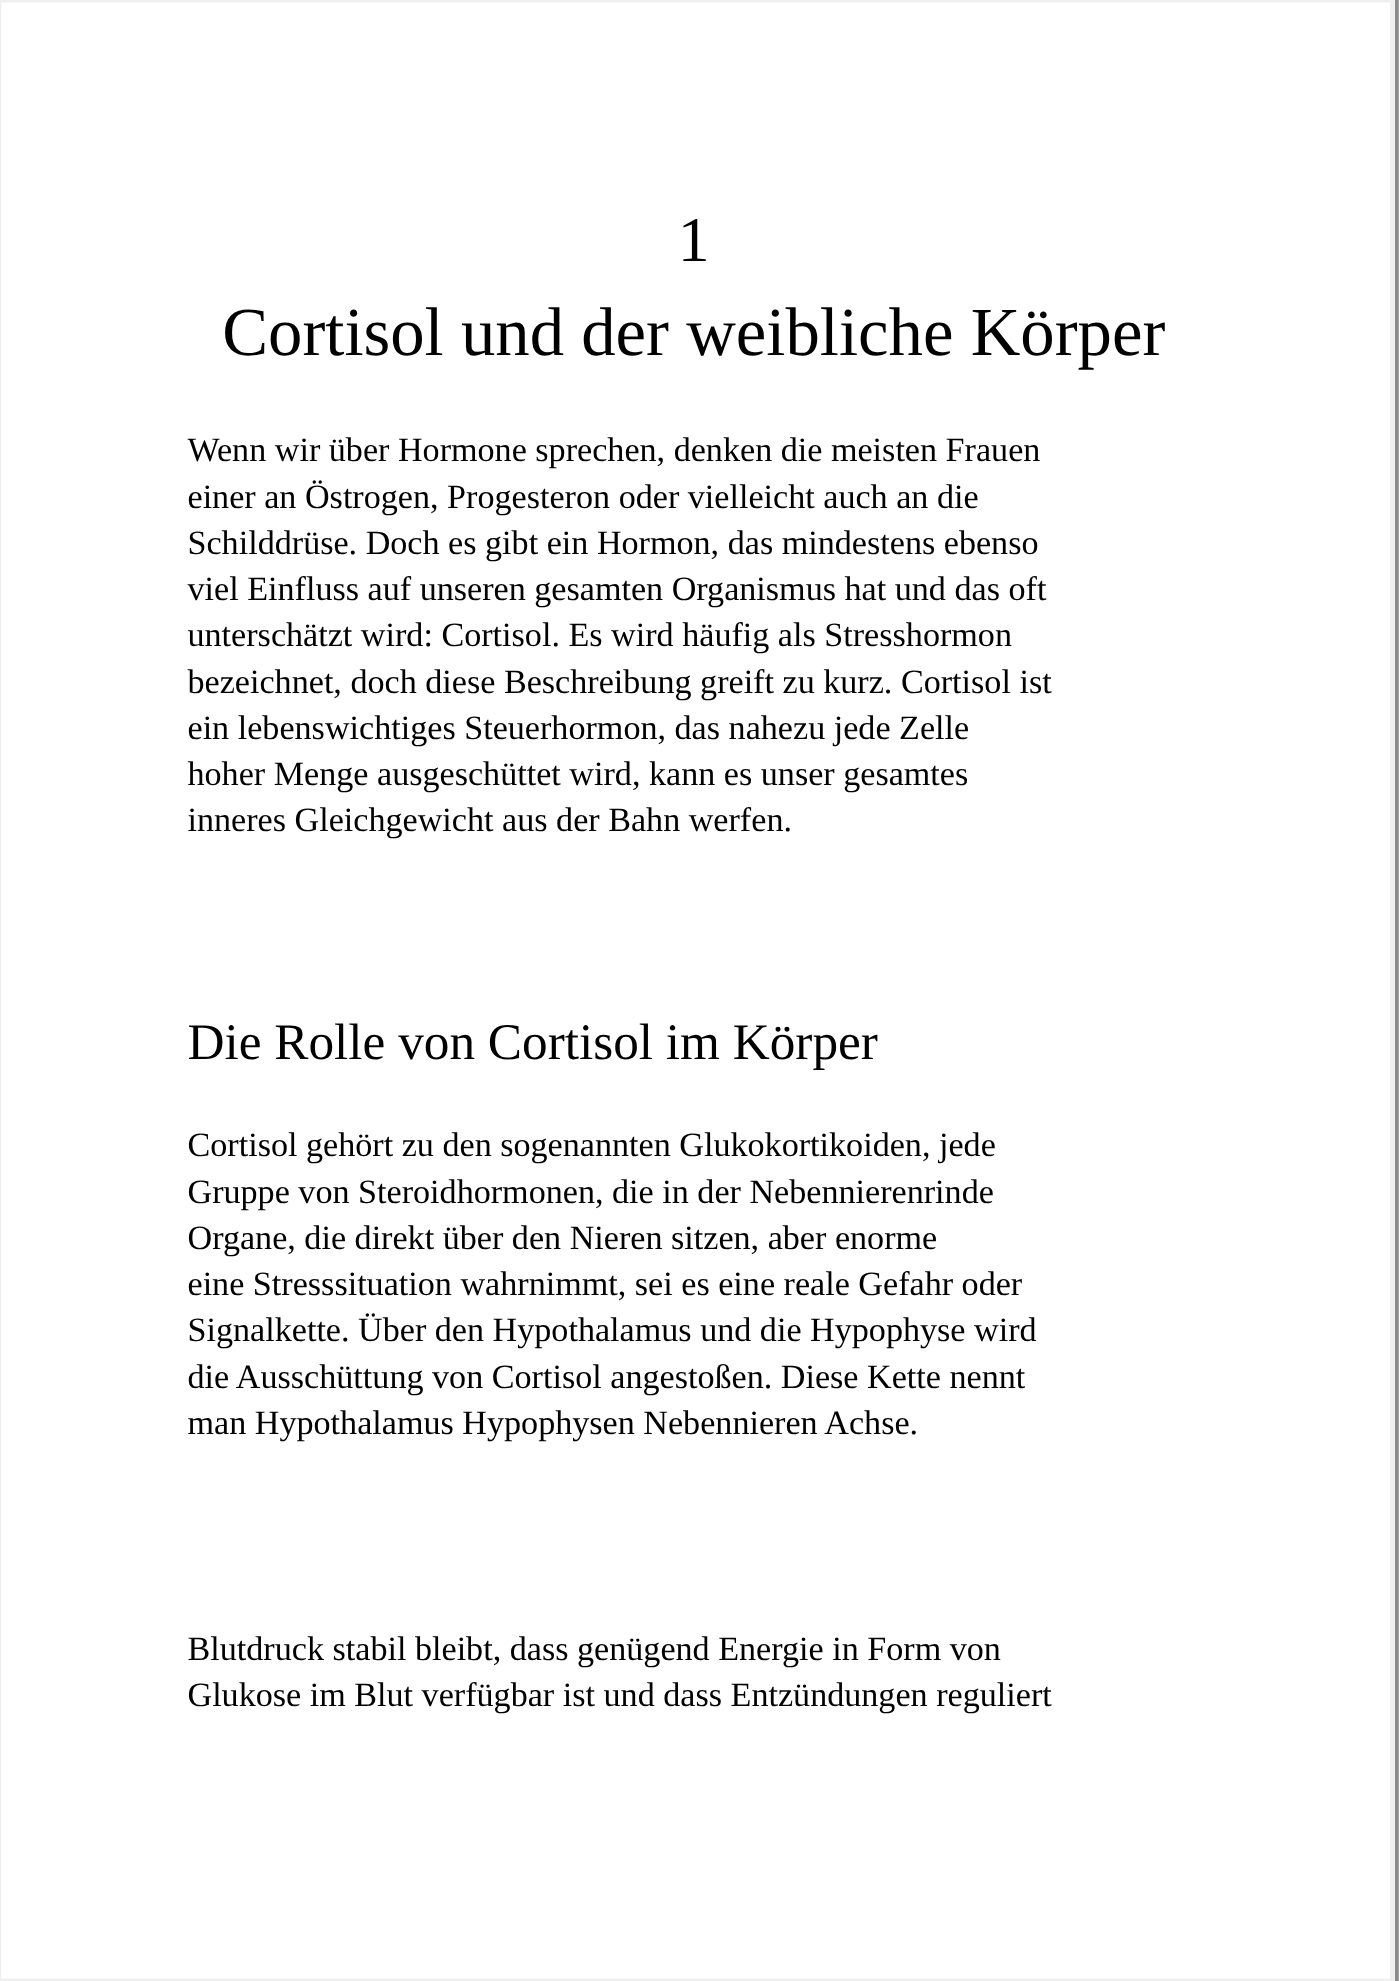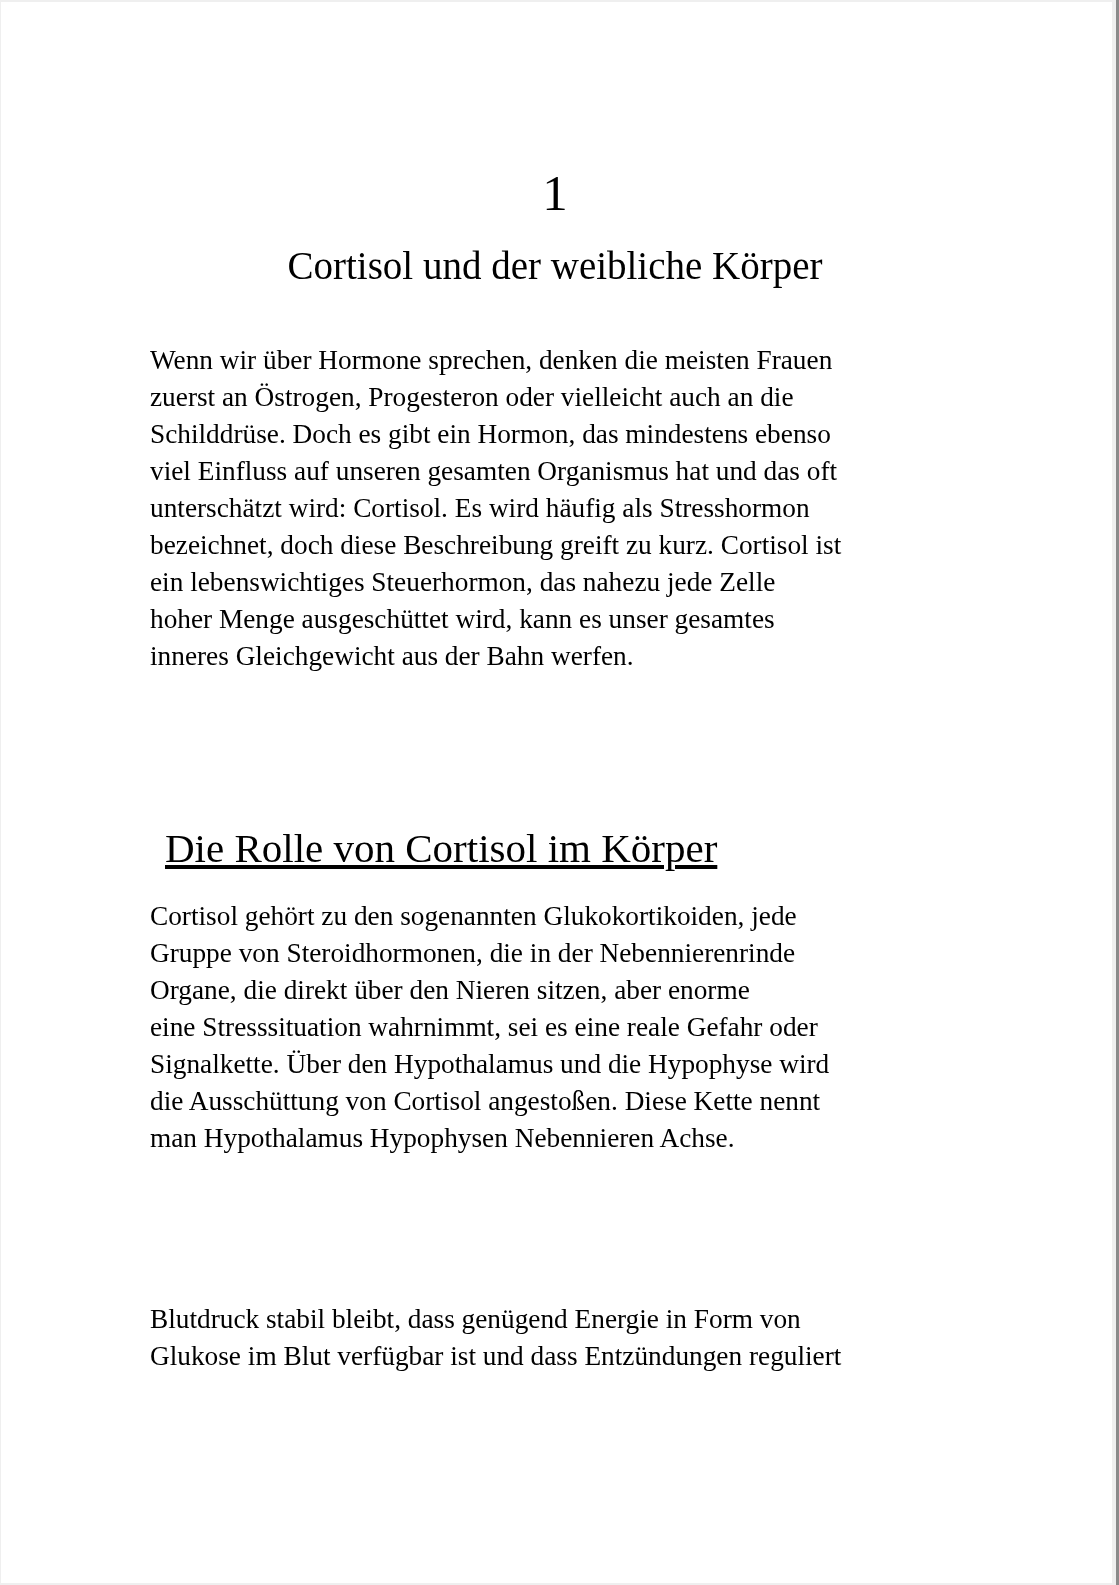--- a/index.html
+++ b/index.html
@@ -50,21 +50,21 @@
       line-height: 58px;
       margin: 0;
       font-weight: normal;
     }
     .chapter-title {
       position: absolute;
       left: 0;
       top: 232px;
       width: 810px;
       text-align: center;
-      font-size: 39px;
+      font-size: 55px;
       line-height: 64px;
       margin: 0;
       font-weight: normal;
       white-space: nowrap;
     }
     .para {
       position: absolute;
       left: 0;
       width: 820px;
       font-size: 27.3px;
@@ -74,39 +74,38 @@
     .para .line {
       display: block;
       white-space: nowrap;
     }
     .section-heading {
       position: absolute;
       left: 0;
       top: 806px;
       font-size: 41px;
       line-height: 50px;
-      margin: 15px;
+      margin: 0;
       font-weight: normal;
       white-space: nowrap;
-      text-decoration: underline;
     }
   </style>
 </head>
 <body>
 
 <div class="viewport">
   <div class="page">
     <div class="content">
 
       <h1 class="chapter-number">1</h1>
       <h1 class="chapter-title">Cortisol und der weibliche Körper</h1>
 
       <p class="para" style="top:340px;">
         <span class="line">Wenn wir über Hormone sprechen, denken die meisten Frauen</span>
-        <span class="line">zuerst an Östrogen, Progesteron oder vielleicht auch an die</span>
+        <span class="line">einer an Östrogen, Progesteron oder vielleicht auch an die</span>
         <span class="line">Schilddrüse. Doch es gibt ein Hormon, das mindestens ebenso</span>
         <span class="line">viel Einfluss auf unseren gesamten Organismus hat und das oft</span>
         <span class="line">unterschätzt wird: Cortisol. Es wird häufig als Stresshormon</span>
         <span class="line">bezeichnet, doch diese Beschreibung greift zu kurz. Cortisol ist</span>
         <span class="line">ein lebenswichtiges Steuerhormon, das nahezu jede Zelle</span>
         <span class="line">hoher Menge ausgeschüttet wird, kann es unser gesamtes</span>
         <span class="line">inneres Gleichgewicht aus der Bahn werfen.</span>
       </p>
 
       <h2 class="section-heading">Die Rolle von Cortisol im Körper</h2>

